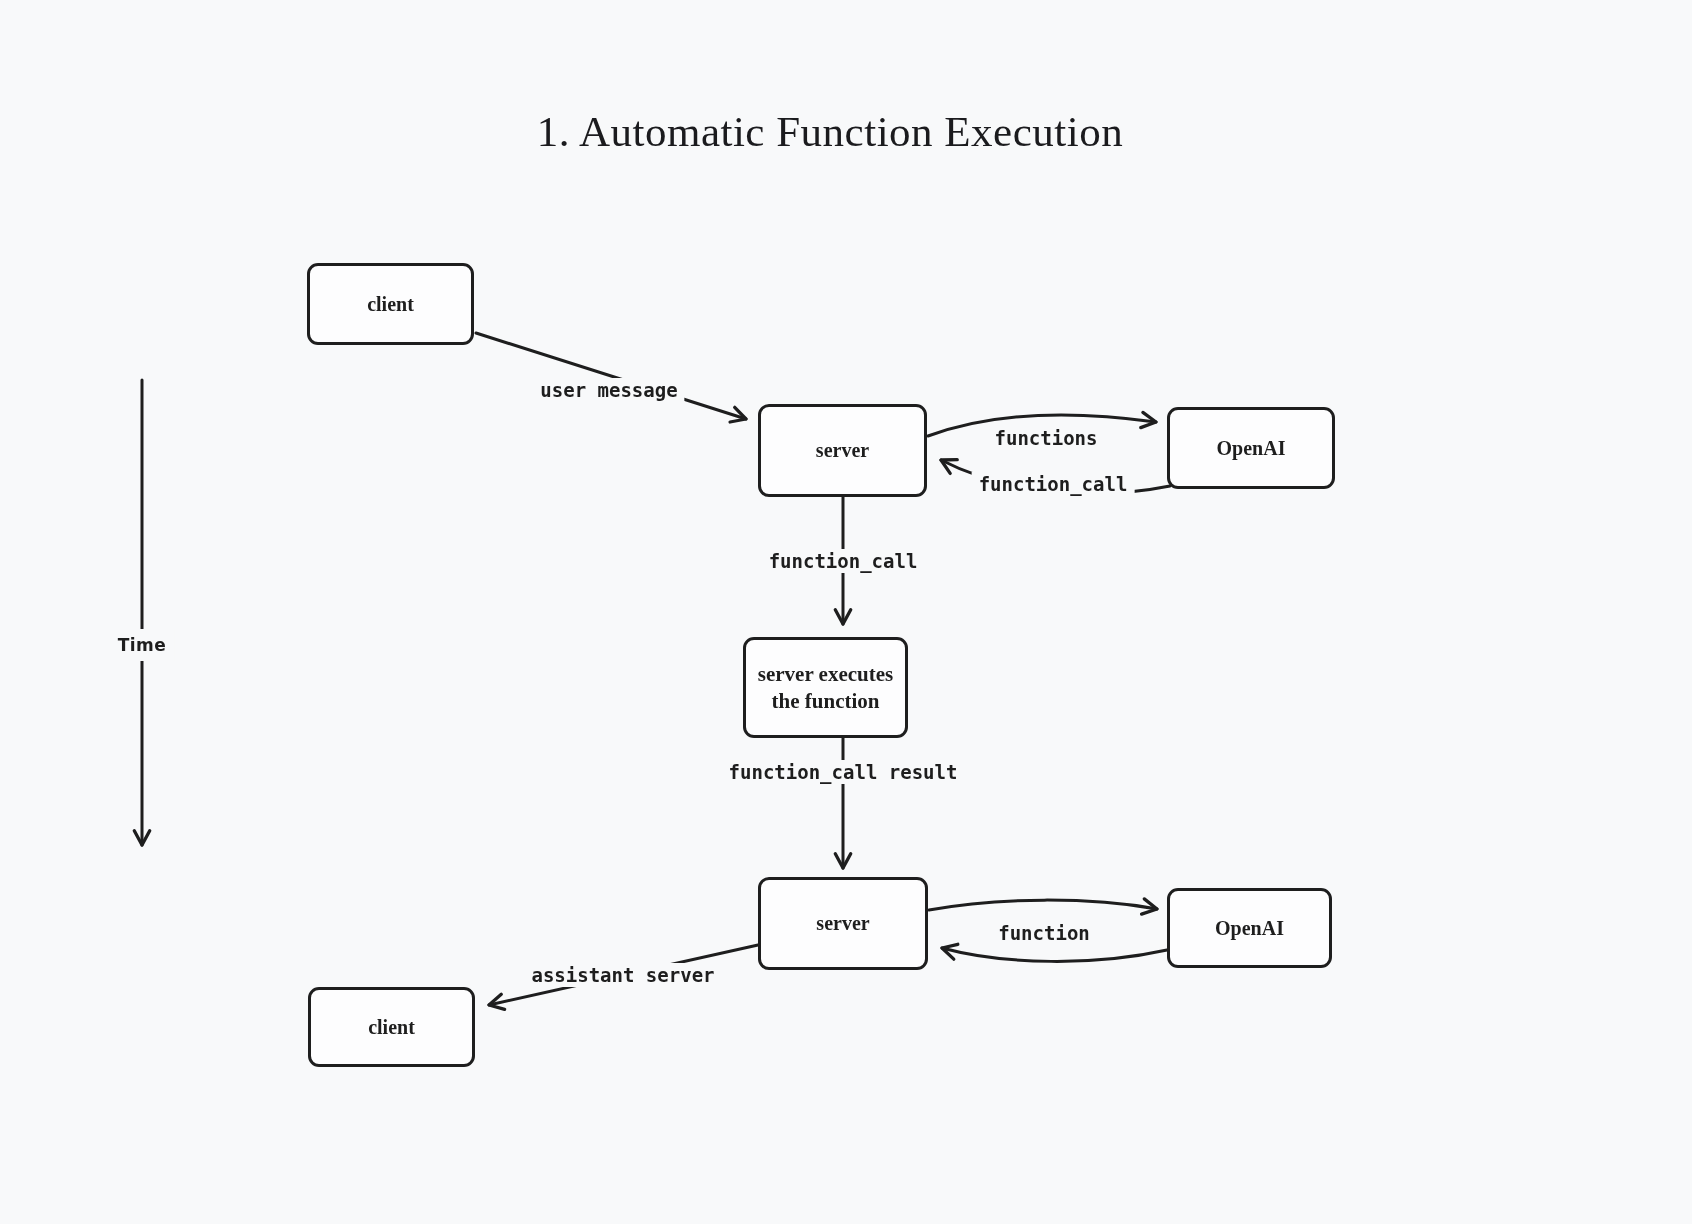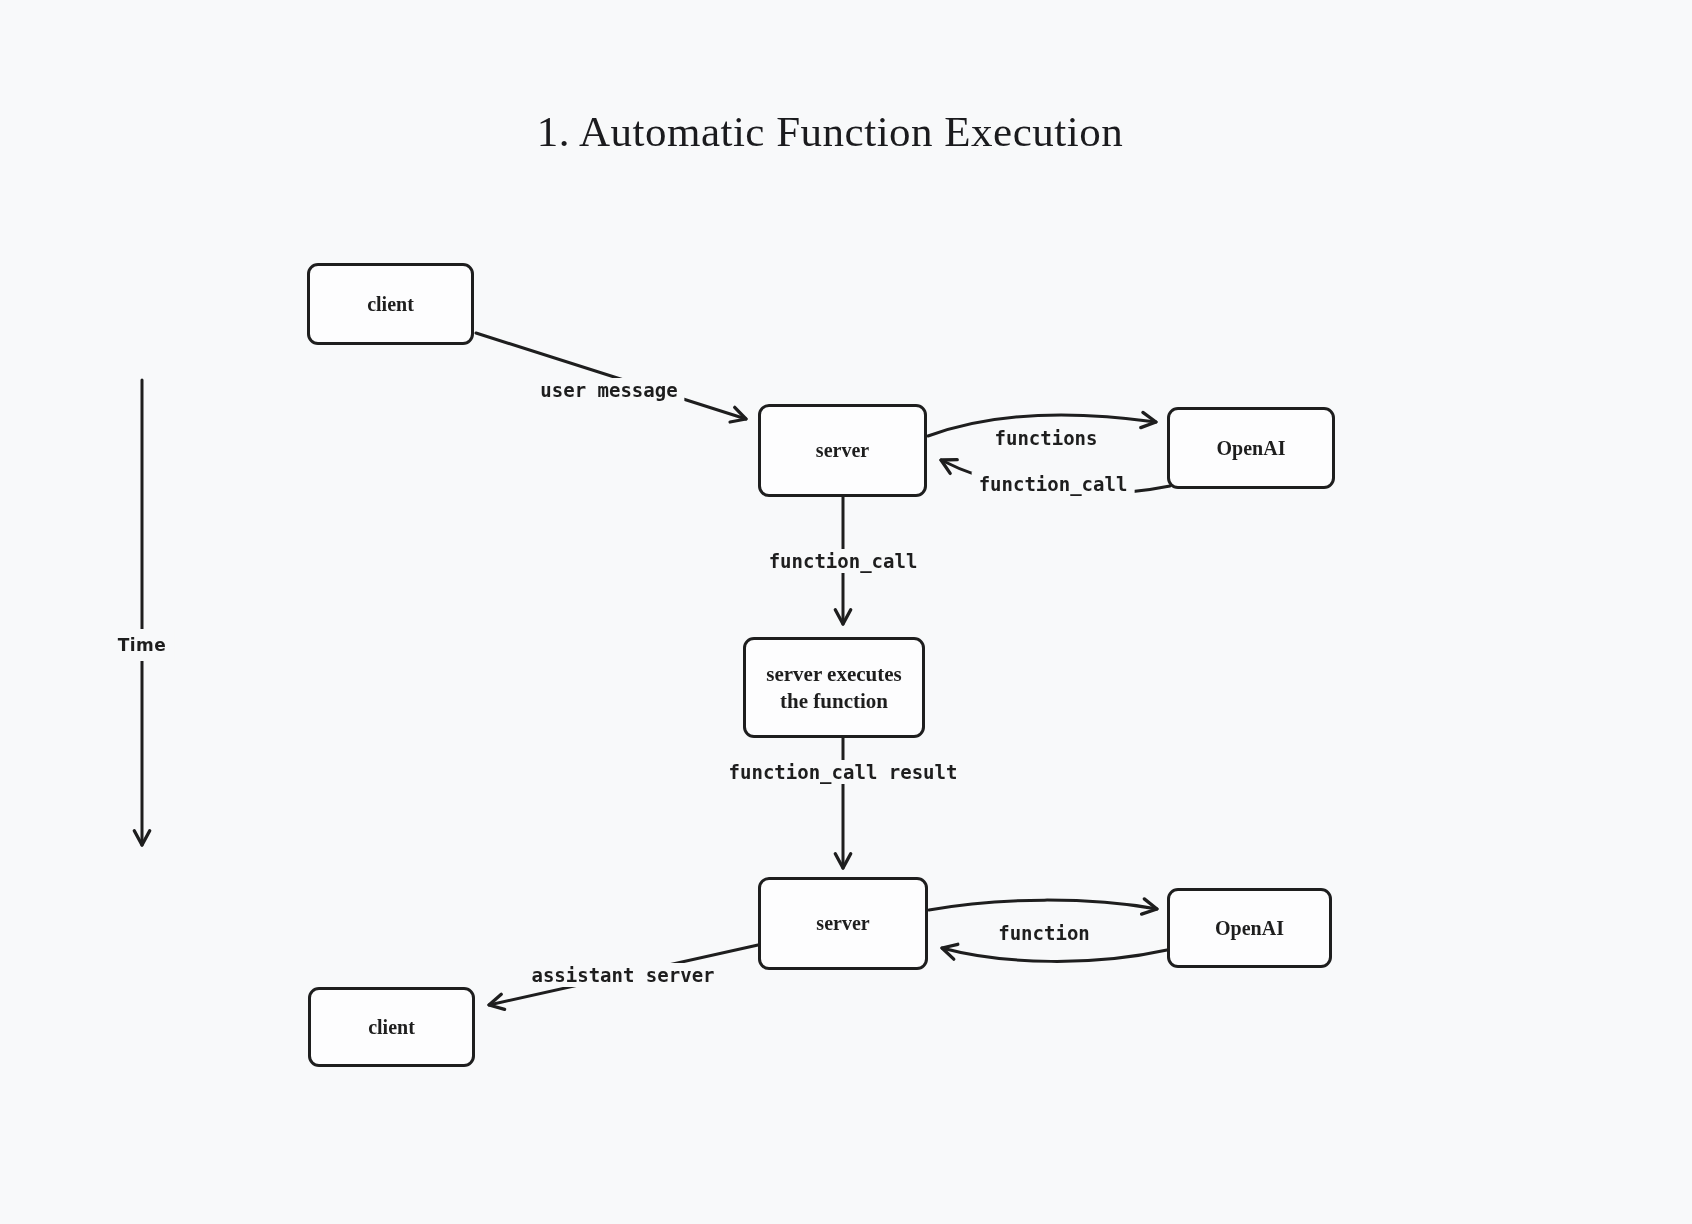--- a/index.html
+++ b/index.html
@@ -133,21 +133,21 @@
   </div>
 
   <div class="node" style="left:758px; top:404px; width:169px; height:93px;">
     <span>server</span>
   </div>
 
   <div class="node" style="left:1167px; top:407px; width:168px; height:82px;">
     <span>OpenAI</span>
   </div>
 
-  <div class="node" style="left:743px; top:637px; width:182px; height:101px; font-size:21px;">
+  <div class="node" style="left:743px; top:637px; width:165px; height:101px; font-size:21px;">
     <span>server executes</span>
     <span>the function</span>
   </div>
 
   <div class="node" style="left:758px; top:877px; width:170px; height:93px;">
     <span>server</span>
   </div>
 
   <div class="node" style="left:1167px; top:888px; width:165px; height:80px;">
     <span>OpenAI</span>

